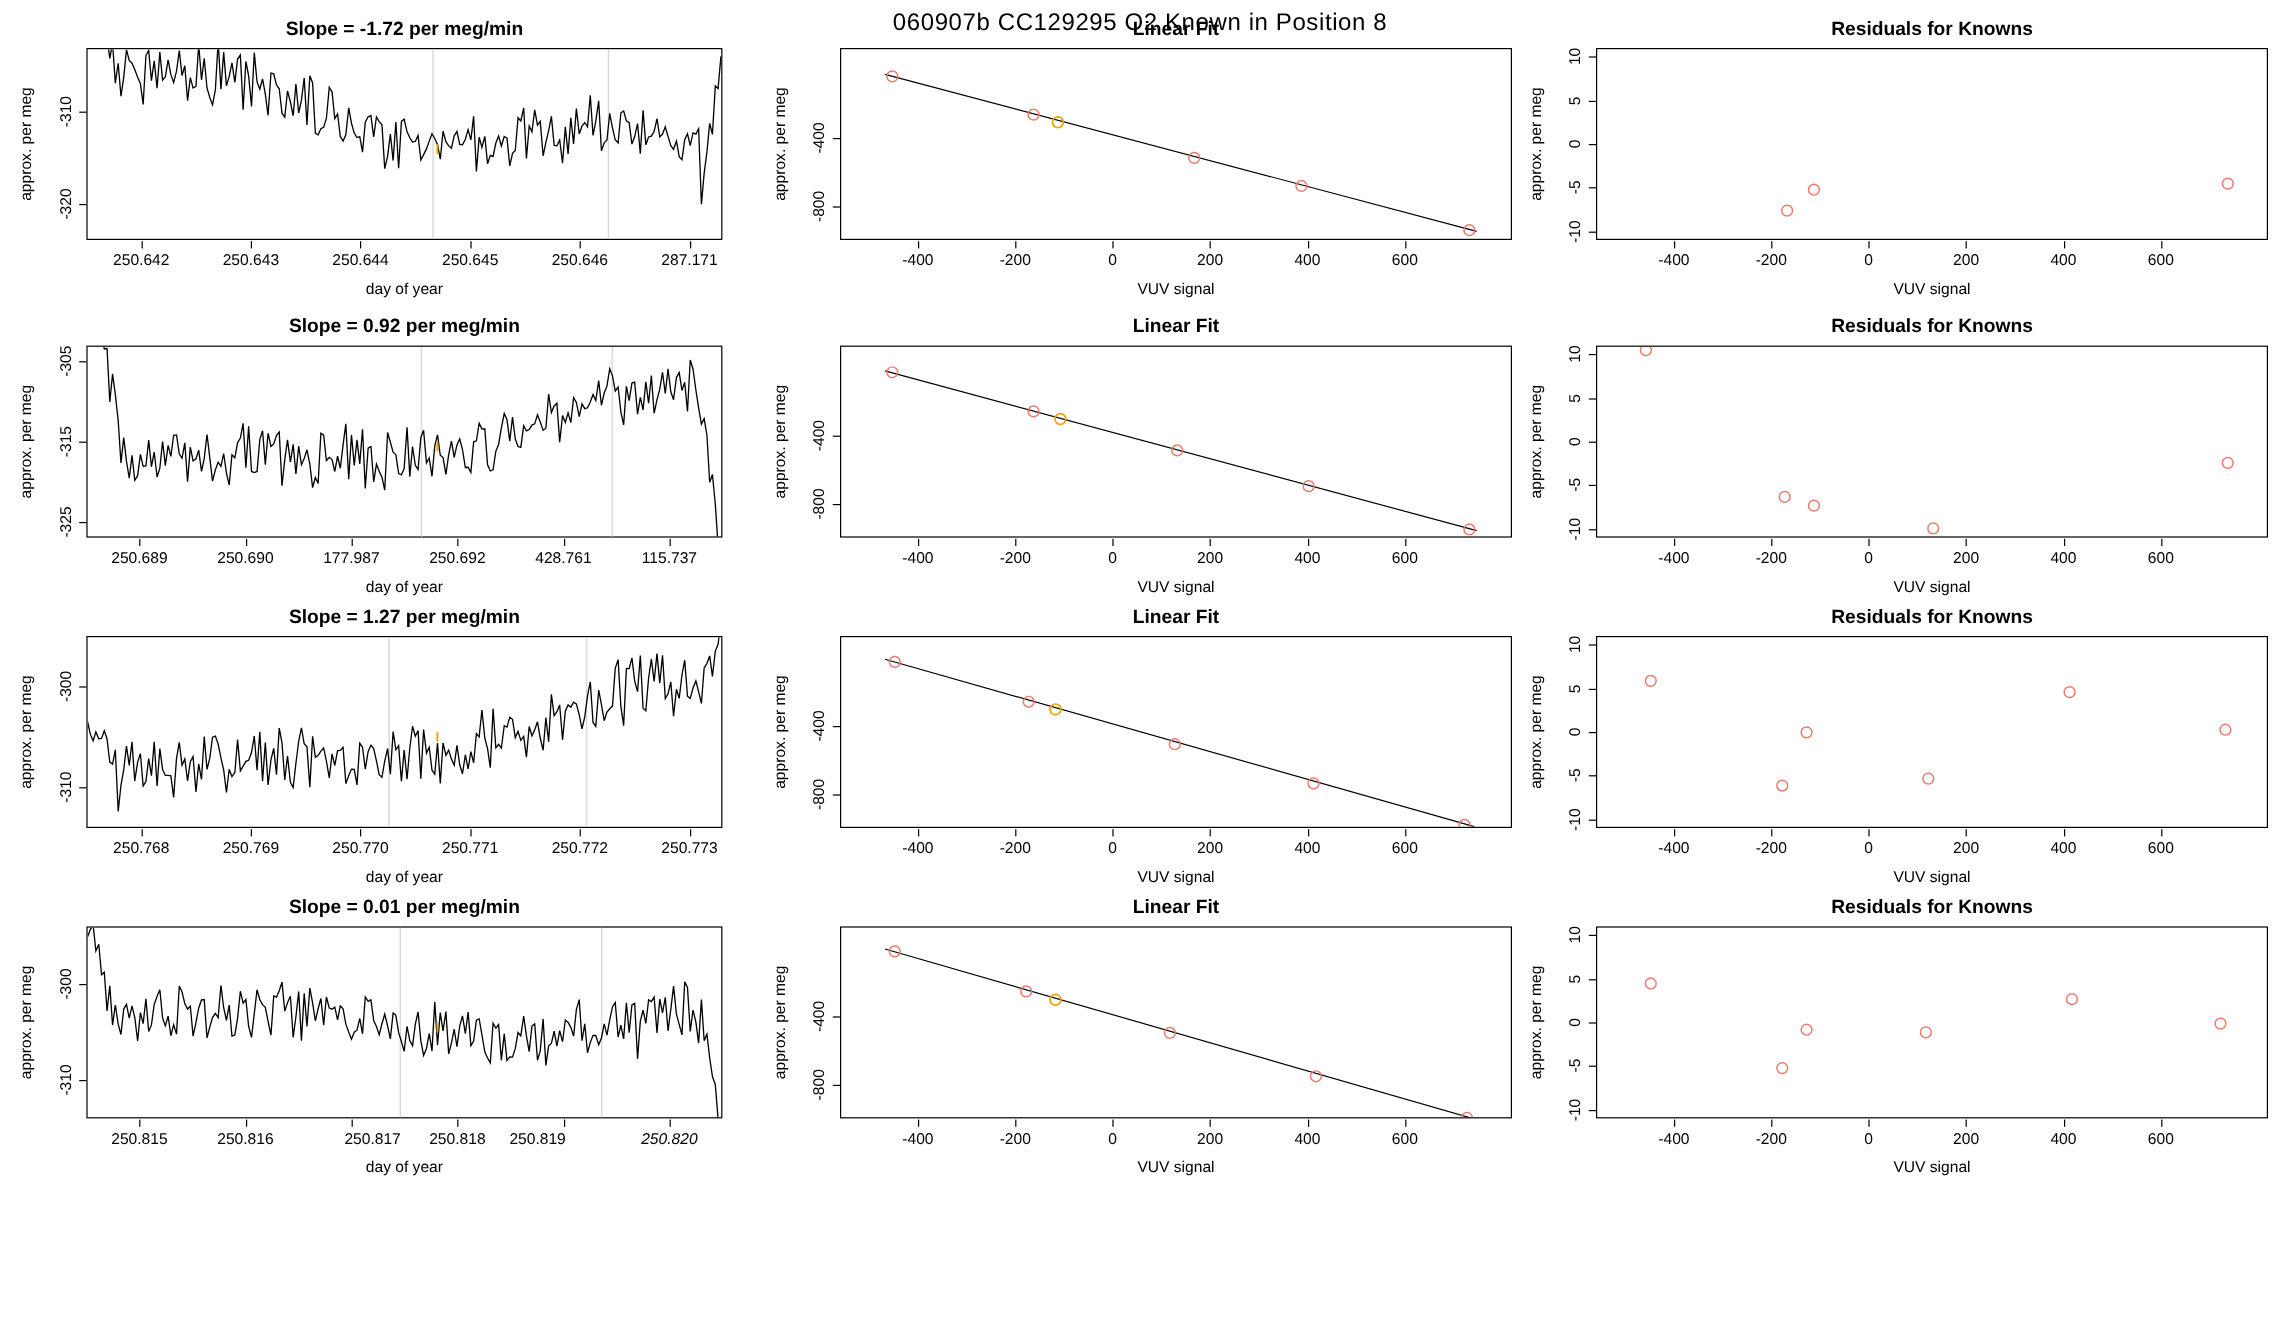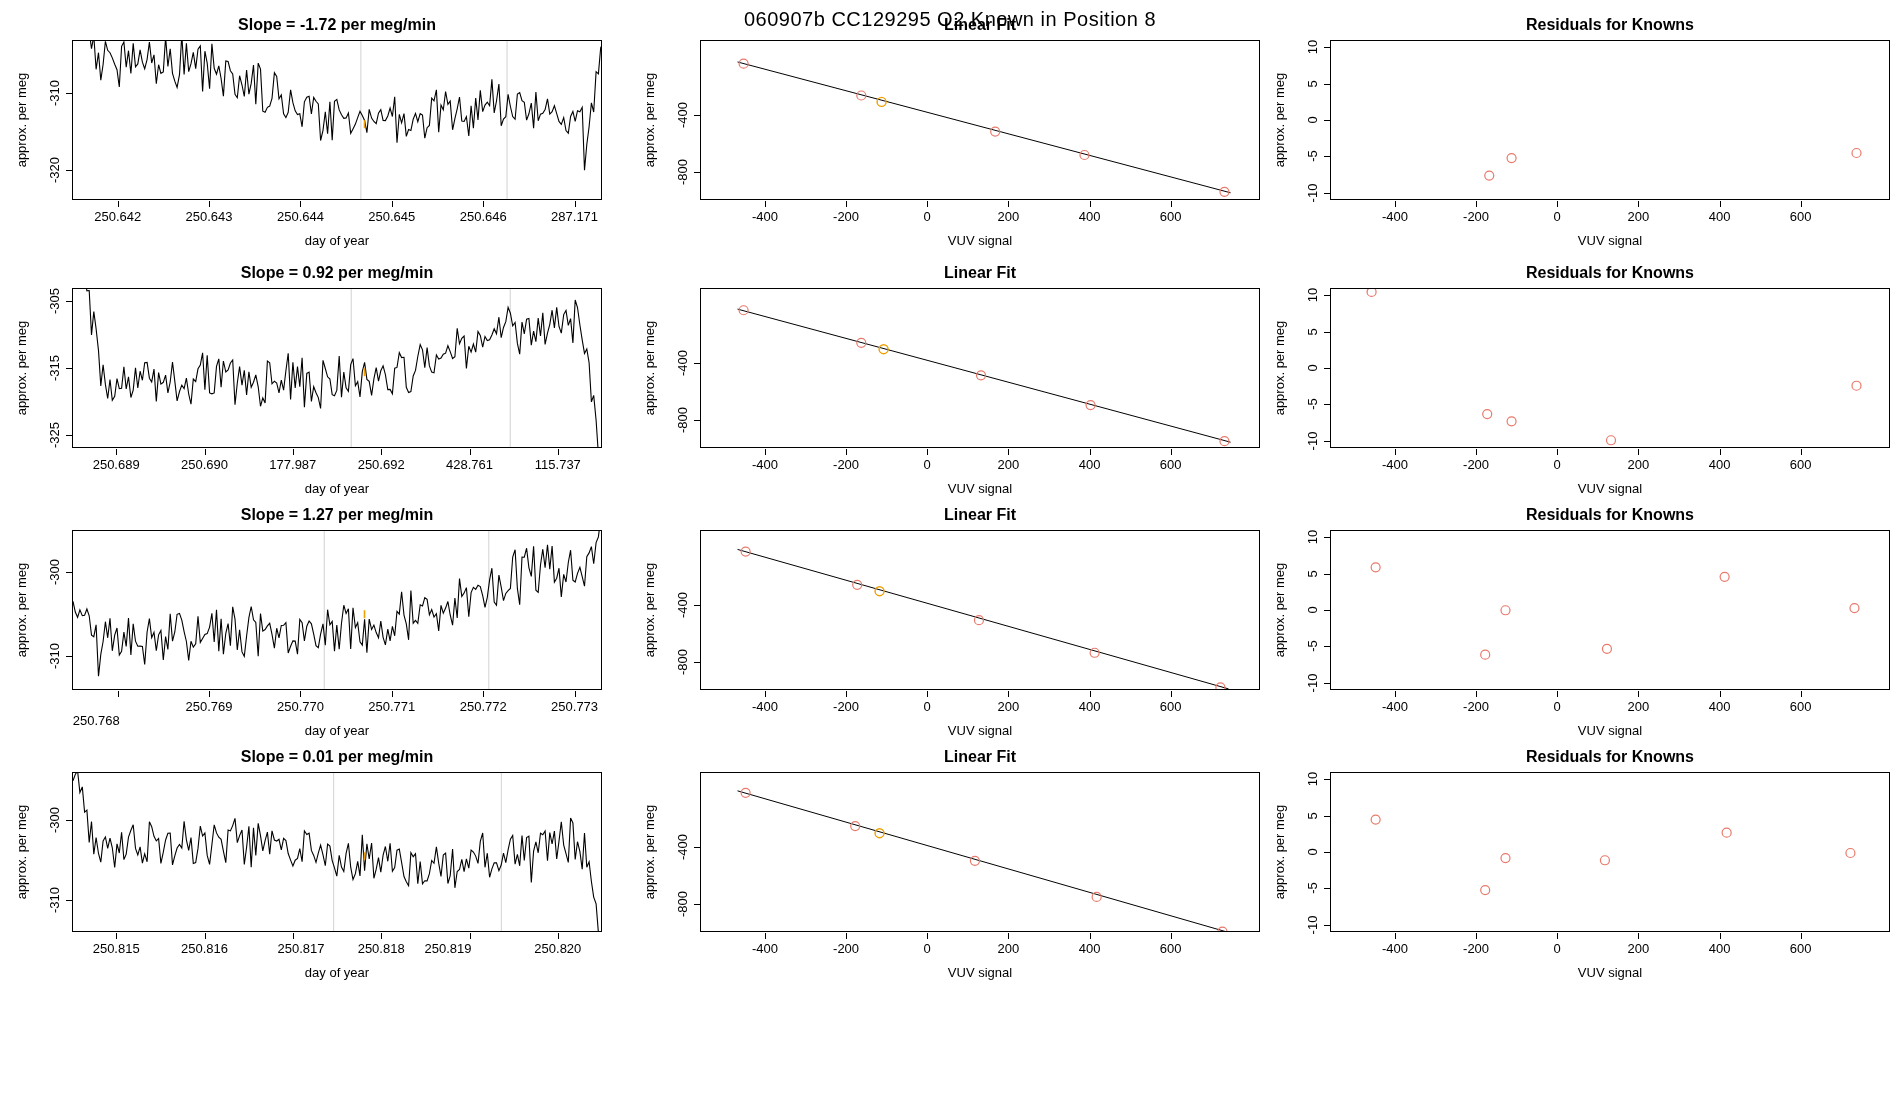--- a/index.html
+++ b/index.html
@@ -225,21 +225,21 @@
         <div class="ptitle" style="top: -24px;">Slope =  1.27  per meg/min</div>
         <div class="plotbox" style="left: 0px; top: 0px; width: 530px; height: 160px;">
           <svg width="530" height="160" viewBox="0 0 530 160">
             <line x1="251.2931034478057" y1="0" x2="251.2931034478057" y2="160" class="vline"></line>
             <line x1="415.7758620689431" y1="0" x2="415.7758620689431" y2="160" class="vline"></line>
             <path d="M0.0,70.3L2.3,81.0L4.6,86.3L6.9,78.9L9.3,84.6L11.6,84.3L13.9,78.0L16.2,84.8L18.5,104.1L20.8,105.7L23.1,93.9L25.5,145.2L27.8,123.4L30.1,110.5L32.4,90.7L34.7,106.8L37.0,87.2L39.3,119.8L41.7,104.1L44.0,97.0L46.3,124.0L48.6,120.2L50.9,101.1L53.2,115.4L55.5,87.1L57.9,123.9L60.2,92.9L62.5,110.2L64.8,115.2L67.1,115.1L69.4,115.5L71.7,133.5L74.1,101.0L76.4,87.6L78.7,106.7L81.0,101.4L83.3,119.7L85.6,103.8L87.9,99.5L90.3,129.0L92.6,105.6L94.9,118.5L97.2,82.9L99.5,110.1L101.8,101.0L104.1,83.3L106.5,82.4L108.8,89.1L111.1,100.6L113.4,110.5L115.7,129.4L118.0,110.2L120.3,116.1L122.7,112.7L125.0,85.4L127.3,111.4L129.6,107.5L131.9,103.5L134.2,102.6L136.6,96.1L138.9,82.3L141.2,110.9L143.5,78.8L145.8,120.1L148.1,87.8L150.4,123.1L152.8,102.3L155.1,92.6L157.4,114.6L159.7,75.8L162.0,88.1L164.3,119.0L166.6,98.8L169.0,120.9L171.3,125.3L173.6,105.0L175.9,86.7L178.2,75.5L180.5,88.8L182.8,91.4L185.2,125.1L187.5,82.6L189.8,100.1L192.1,98.5L194.4,94.9L196.7,92.3L199.0,103.3L201.4,117.2L203.7,97.2L206.0,106.9L208.3,94.5L210.6,94.3L212.9,91.7L215.2,122.0L217.6,115.3L219.9,109.9L222.2,110.1L224.5,123.1L226.8,88.4L229.1,91.7L231.4,109.9L233.8,95.2L236.1,90.0L238.4,92.8L240.7,103.1L243.0,114.6L245.3,116.7L247.6,103.2L250.0,92.9L252.3,114.2L254.6,78.7L256.9,93.8L259.2,90.4L261.5,120.1L263.8,94.1L266.2,118.3L268.5,92.3L270.8,74.2L273.1,82.5L275.4,77.7L277.7,117.9L280.0,76.9L282.4,96.6L284.7,91.7L287.0,110.8L289.3,114.1L291.6,88.2L293.9,121.8L296.2,88.1L298.6,98.5L300.9,94.1L303.2,101.6L305.5,106.7L307.8,90.1L310.1,106.3L312.4,113.8L314.8,98.1L317.1,109.8L319.4,95.3L321.7,104.8L324.0,80.3L326.3,83.1L328.6,60.7L331.0,84.1L333.3,92.9L335.6,108.8L337.9,59.6L340.2,92.2L342.5,89.3L344.8,92.3L347.2,73.8L349.5,74.9L351.8,66.7L354.1,68.4L356.4,83.7L358.7,78.5L361.0,86.0L363.4,82.7L365.7,99.9L368.0,74.4L370.3,82.2L372.6,77.1L374.9,70.5L377.2,84.0L379.6,94.2L381.9,67.0L384.2,87.0L386.5,47.6L388.8,65.4L391.1,62.1L393.4,56.6L395.8,85.7L398.1,61.6L400.4,56.4L402.7,58.3L405.0,54.2L407.3,55.6L409.7,64.7L412.0,76.3L414.3,66.4L416.6,48.9L418.9,37.2L421.2,71.0L423.5,74.3L425.9,44.0L428.2,56.2L430.5,69.6L432.8,62.4L435.1,59.6L437.4,57.4L439.7,26.0L442.1,18.7L444.4,57.7L446.7,73.7L449.0,26.0L451.3,26.2L453.6,17.2L455.9,36.6L458.3,45.4L460.6,15.2L462.9,59.2L465.2,61.3L467.5,34.0L469.8,18.2L472.1,36.8L474.5,13.7L476.8,38.3L479.1,15.1L481.4,51.1L483.7,47.2L486.0,37.2L488.3,65.9L490.7,43.4L493.0,51.0L495.3,31.5L497.6,19.2L499.9,49.1L502.2,51.0L504.5,42.4L506.9,36.4L509.2,45.6L511.5,55.2L513.8,25.7L516.1,21.9L518.4,15.6L520.7,32.7L523.1,11.6L525.4,5.9L527.7,-12.8L530.0,-12.8" class="series"></path>
             <line x1="291.5" y1="79.2" x2="291.5" y2="87.2" stroke="#f0a000" stroke-width="1.6"></line>
           </svg>
         </div>
         <div class="xtickmark" style="left: 45.6897px; top: 161px; height: 6px;"></div>
-        <div class="tick" style="left: 0.689655px; top: 169px; width: 90px; text-align: left; margin-top: 14px;">250.768</div>
+        <div class="tick" style="left: 0.689655px; top: 169px; width: 90px; text-align: center;">250.768</div>
         <div class="xtickmark" style="left: 137.069px; top: 161px; height: 6px;"></div>
         <div class="tick" style="left: 92.069px; top: 169px; width: 90px; text-align: center;">250.769</div>
         <div class="xtickmark" style="left: 228.448px; top: 161px; height: 6px;"></div>
         <div class="tick" style="left: 183.448px; top: 169px; width: 90px; text-align: center;">250.770</div>
         <div class="xtickmark" style="left: 319.828px; top: 161px; height: 6px;"></div>
         <div class="tick" style="left: 274.828px; top: 169px; width: 90px; text-align: center;">250.771</div>
         <div class="xtickmark" style="left: 411.207px; top: 161px; height: 6px;"></div>
         <div class="tick" style="left: 366.207px; top: 169px; width: 90px; text-align: center;">250.772</div>
         <div class="xtickmark" style="left: 502.586px; top: 161px; height: 6px;"></div>
         <div class="tick" style="left: 457.586px; top: 169px; width: 90px; text-align: center;">250.773</div>
@@ -327,27 +327,27 @@
             <line x1="428.4166666645536" y1="0" x2="428.4166666645536" y2="160" class="vline"></line>
             <path d="M0.0,7.7L2.3,1.4L4.6,-2.1L6.9,19.5L9.3,13.9L11.6,39.2L13.9,37.2L16.2,69.5L18.5,48.5L20.8,81.2L23.1,64.5L25.5,80.5L27.8,89.1L30.1,67.9L32.4,64.0L34.7,75.4L37.0,65.2L39.3,74.8L41.7,94.5L44.0,70.9L46.3,80.0L48.6,59.3L50.9,86.6L53.2,81.1L55.5,64.1L57.9,57.3L60.2,51.8L62.5,75.4L64.8,81.9L67.1,73.8L69.4,90.1L71.7,80.9L74.1,88.8L76.4,48.7L78.7,53.7L81.0,63.3L83.3,67.9L85.6,65.5L87.9,90.4L90.3,79.2L92.6,67.0L94.9,60.3L97.2,60.0L99.5,91.9L101.8,82.9L104.1,75.0L106.5,71.5L108.8,75.0L111.1,48.2L113.4,66.8L115.7,77.4L118.0,64.6L120.3,90.4L122.7,89.5L125.0,75.4L127.3,53.0L129.6,63.0L131.9,59.9L134.2,82.4L136.6,91.4L138.9,71.7L141.2,51.8L143.5,59.9L145.8,64.2L148.1,66.4L150.4,78.1L152.8,89.6L155.1,57.0L157.4,57.9L159.7,52.6L162.0,45.4L164.3,69.6L166.6,62.6L169.0,57.0L171.3,91.5L173.6,74.3L175.9,53.3L178.2,94.2L180.5,54.7L182.8,82.4L185.2,50.4L187.5,62.7L189.8,77.8L192.1,67.6L194.4,59.1L196.7,81.3L199.0,57.8L201.4,67.0L203.7,68.0L206.0,66.3L208.3,76.9L210.6,65.3L212.9,67.6L215.2,80.5L217.6,87.1L219.9,93.0L222.2,87.2L224.5,85.5L226.8,75.7L229.1,88.6L231.4,57.8L233.8,61.5L236.1,60.2L238.4,77.4L240.7,82.4L243.0,89.3L245.3,80.1L247.6,72.1L250.0,81.9L252.3,92.7L254.6,71.2L256.9,73.1L259.2,87.6L261.5,94.9L263.8,103.1L266.2,82.3L268.5,94.1L270.8,98.5L273.1,80.4L275.4,70.3L277.7,94.2L280.0,106.5L282.4,100.7L284.7,88.3L287.0,102.9L289.3,61.9L291.6,97.8L293.9,70.8L296.2,86.0L298.6,70.0L300.9,105.3L303.2,96.2L305.5,84.7L307.8,99.2L310.1,82.1L312.4,73.5L314.8,88.3L317.1,70.3L319.4,98.3L321.7,94.5L324.0,77.2L326.3,76.1L328.6,89.3L331.0,103.5L333.3,108.7L335.6,112.7L337.9,79.7L340.2,83.7L342.5,80.8L344.8,110.6L347.2,88.6L349.5,110.8L351.8,107.7L354.1,107.9L356.4,100.7L358.7,87.5L361.0,90.3L363.4,73.8L365.7,90.2L368.0,103.4L370.3,82.1L372.6,80.2L374.9,110.5L377.2,102.7L379.6,76.1L381.9,114.8L384.2,98.5L386.5,96.5L388.8,86.3L391.1,98.7L393.4,85.8L395.8,95.1L398.1,77.0L400.4,79.1L402.7,83.1L405.0,90.4L407.3,68.4L409.7,60.0L412.0,94.3L414.3,80.2L416.6,104.3L418.9,95.8L421.2,89.8L423.5,89.9L425.9,97.6L428.2,92.0L430.5,80.2L432.8,89.6L435.1,76.8L437.4,66.1L439.7,62.4L442.1,91.2L444.4,81.3L446.7,92.8L449.0,62.6L451.3,87.5L453.6,64.5L455.9,63.1L458.3,109.4L460.6,78.0L462.9,68.8L465.2,79.8L467.5,60.2L469.8,61.7L472.1,57.9L474.5,87.7L476.8,59.6L479.1,71.0L481.4,58.1L483.7,86.0L486.0,68.1L488.3,48.8L490.7,72.1L493.0,80.6L495.3,89.4L497.6,45.1L499.9,49.9L502.2,86.5L504.5,68.7L506.9,78.7L509.2,96.2L511.5,60.0L513.8,94.3L516.1,88.8L518.4,108.5L520.7,124.1L523.1,130.9L525.4,159.7L527.7,163.5L530.0,154.2" class="series"></path>
             <line x1="291.5" y1="79.2" x2="291.5" y2="87.2" stroke="#f0a000" stroke-width="1.6"></line>
           </svg>
         </div>
         <div class="xtickmark" style="left: 44.1667px; top: 161px; height: 6px;"></div>
         <div class="tick" style="left: -0.833333px; top: 169px; width: 90px; text-align: center;">250.815</div>
         <div class="xtickmark" style="left: 132.5px; top: 161px; height: 6px;"></div>
         <div class="tick" style="left: 87.5px; top: 169px; width: 90px; text-align: center;">250.816</div>
         <div class="xtickmark" style="left: 220.833px; top: 161px; height: 6px;"></div>
-        <div class="tick" style="left: 184px; top: 169px; width: 90px; text-align: center;">250.817</div>
+        <div class="tick" style="left: 172px; top: 169px; width: 90px; text-align: right;">250.817</div>
         <div class="xtickmark" style="left: 309.167px; top: 161px; height: 6px;"></div>
         <div class="tick" style="left: 264.167px; top: 169px; width: 90px; text-align: center;">250.818</div>
         <div class="xtickmark" style="left: 397.5px; top: 161px; height: 6px;"></div>
         <div class="tick" style="left: 352.5px; top: 169px; width: 90px; ">250.819</div>
         <div class="xtickmark" style="left: 485.833px; top: 161px; height: 6px;"></div>
-        <div class="tick" style="left: 440.833px; top: 169px; width: 90px; text-align: center;">250.820</div>
+        <div class="tick" style="left: 440.833px; top: 169px; width: 90px; text-align: center; font-style: italic;">250.820</div>
         <div class="ytickmark" style="left: -6px; top: 128px; width: 6px;"></div>
         <div class="tick" style="left: -10px; top: 128px; transform: rotate(-90deg) translate(-50%, -100%); transform-origin: left top; white-space: nowrap;">-310</div>
         <div class="ytickmark" style="left: -6px; top: 48px; width: 6px;"></div>
         <div class="tick" style="left: -10px; top: 48px; transform: rotate(-90deg) translate(-50%, -100%); transform-origin: left top; white-space: nowrap;">-300</div>
         <div class="xlab" style="left: 0px; top: 193px; width: 530px;">day of year</div>
         <div class="ylab" style="left: -58px; top: 80px; transform: rotate(-90deg) translate(-50%, 0px);">approx. per meg</div>
       </div>
       <div class="panel" style="left: 700px; top: 772px; width: 560px;">
         <div class="ptitle" style="top: -24px;">Linear Fit</div>
         <div class="plotbox" style="left: 0px; top: 0px; width: 560px; height: 160px;">

